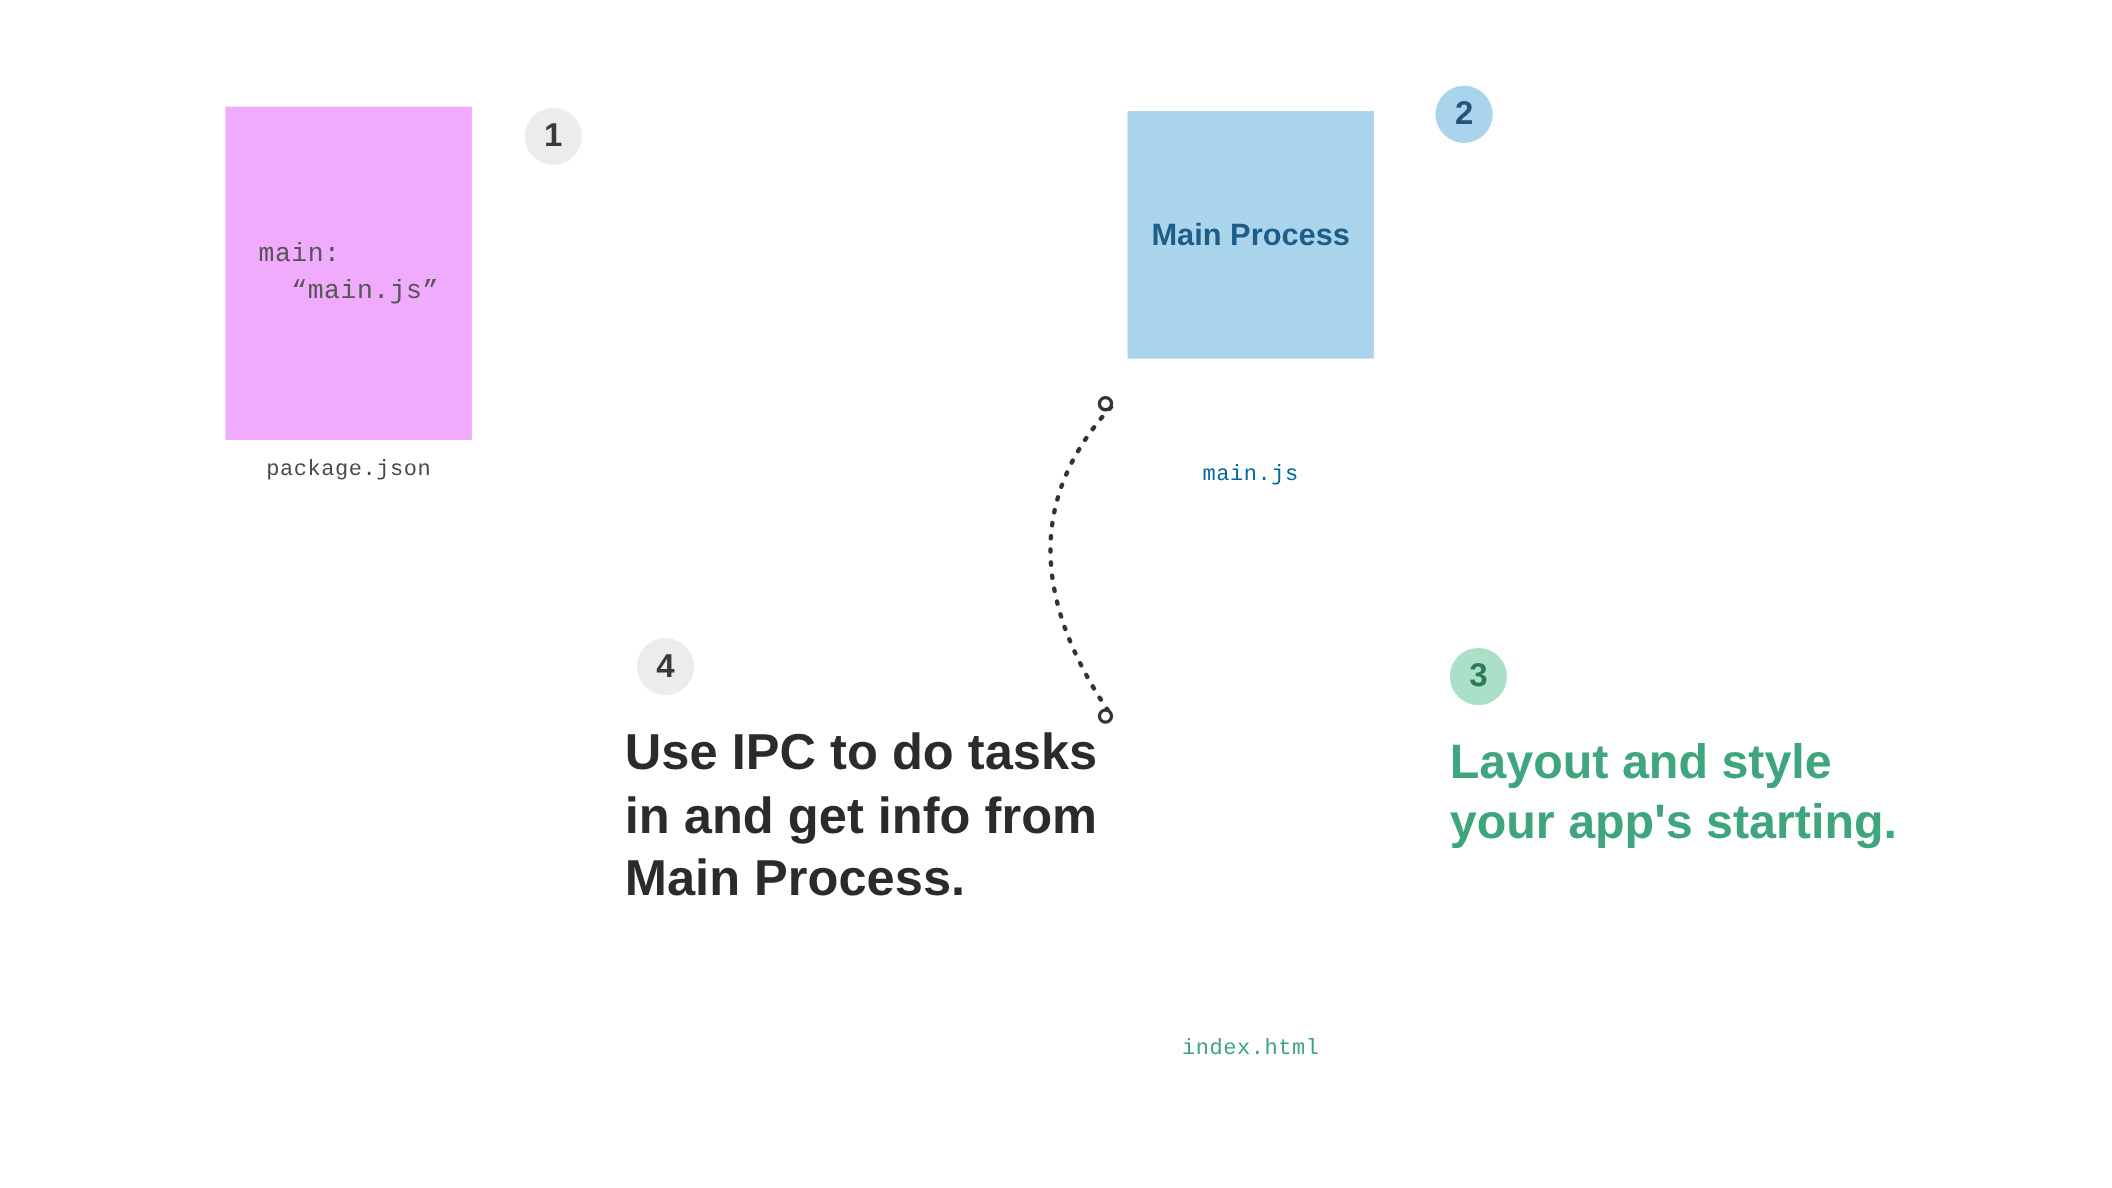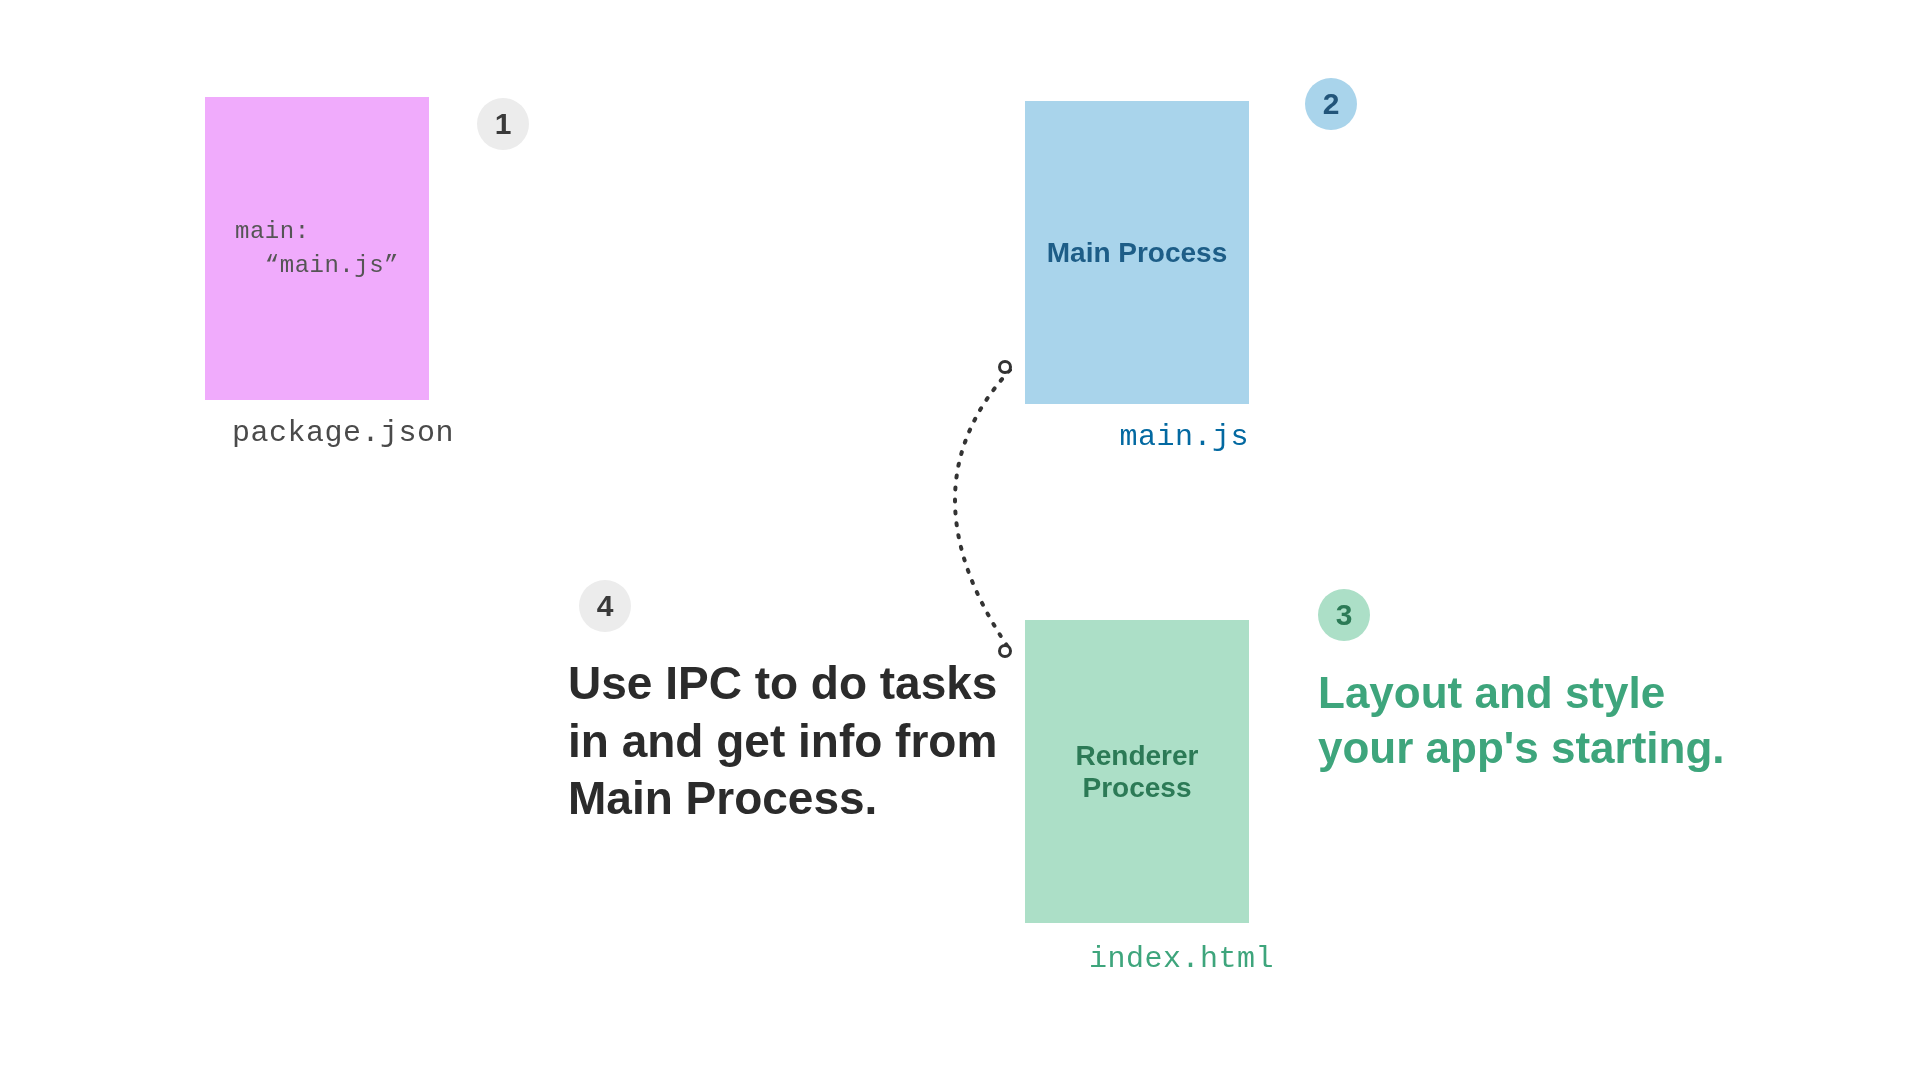--- a/index.html
+++ b/index.html
@@ -24,21 +24,21 @@
   .step-text.dark  { color: #2b2b2b; font-size: 46px; }
   .step-text.blue  { color: #1d5d87; font-size: 44px; }
   .step-text.green { color: #3ea57c; font-size: 44px; }
 
   
   .card { position: absolute; display: flex; align-items: center; justify-content: center; text-align: center; }
   .card.gray  { background: #f0abfc; }
   .card.blue  { background: #a9d4eb; color: #1d5d87; font-weight: 700; font-size: 28px; }
   .card.green { background: #acdfc7; color: #2c7a56; font-weight: 700; font-size: 28px; }
 
-  .card-label { position: absolute; text-align: right; font-size: 30px; }
+  .card-label { position: absolute; text-align: center; font-size: 20px; }
   .card-label.gray  { color: #4a4a4a; }
   .card-label.blue  { color: #0369a1; font-weight: 400; }
   .card-label.green { color: #3ea57c; font-weight: 500; }
 
   .code-snippet { color: #555; font-size: 24px; line-height: 1.4; text-align: left; white-space: pre; }
 
   
   .connector { position: absolute; }
   .dot-end {
     position: absolute; width: 14px; height: 14px; border: 3px solid #333; border-radius: 50%; background: #fff;
@@ -52,32 +52,29 @@
   <div class="card gray" style="left:205px; top:97px; width:224px; height:303px;">
     <div class="code-snippet mono">main:
   “main.js”</div>
   </div>
   <div class="card-label gray mono" style="left:180px; top:416px; width:274px;">package.json</div>
 
   <div class="badge gray" style="left:477px; top:98px;">
     <span>1</span>
   </div>
 
-  <div class="card blue" style="left:1025px; top:101px; width:224px; height:303px;">
+  <div class="card blue" style="left:1025px; top:101px; width:224px; height:225px;">
     <span>Main Process</span>
   </div>
   <div class="card-label blue mono" style="left:1025px; top:420px; width:224px;">main.js</div>
 
   <div class="badge blue" style="left:1305px; top:78px;">
     <span>2</span>
   </div>
 
-  <div class="card green" style="left:1025px; top:620px; width:224px; height:303px;">
-    <span>Renderer Process</span>
-  </div>
   <div class="card-label green mono" style="left:1000px; top:942px; width:274px;">index.html</div>
 
   <div class="badge green" style="left:1318px; top:589px;">
     <span>3</span>
   </div>
   <div class="step-text green" style="left:1318px; top:665px; width:420px;">Layout and style your app's starting.</div>
 
   <div class="badge gray" style="left:579px; top:580px;">
     <span>4</span>
   </div>

